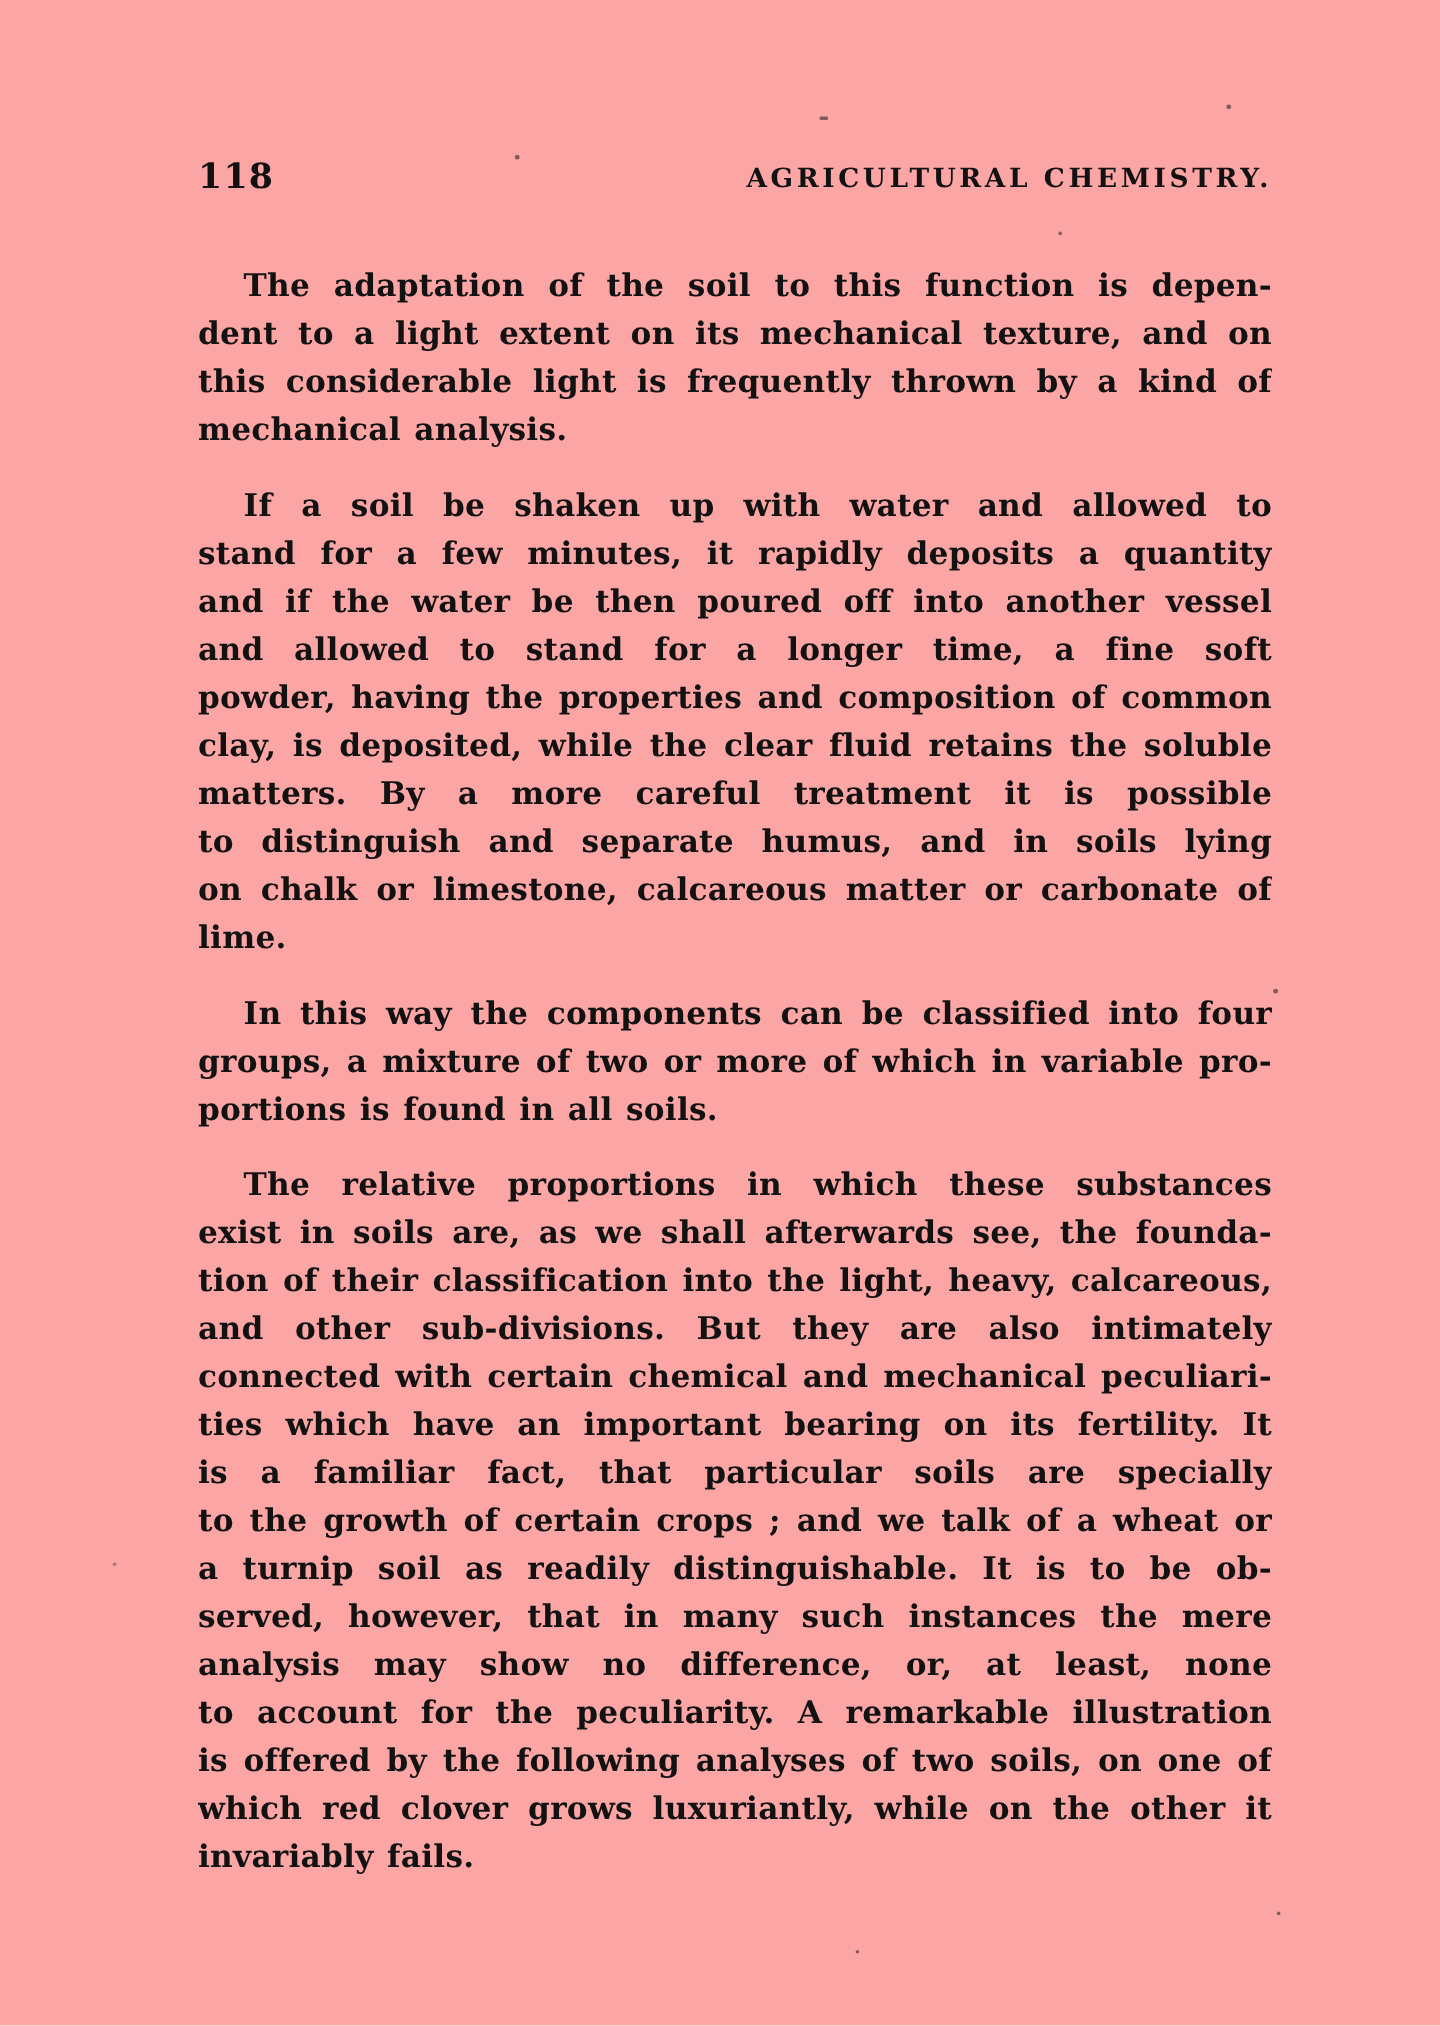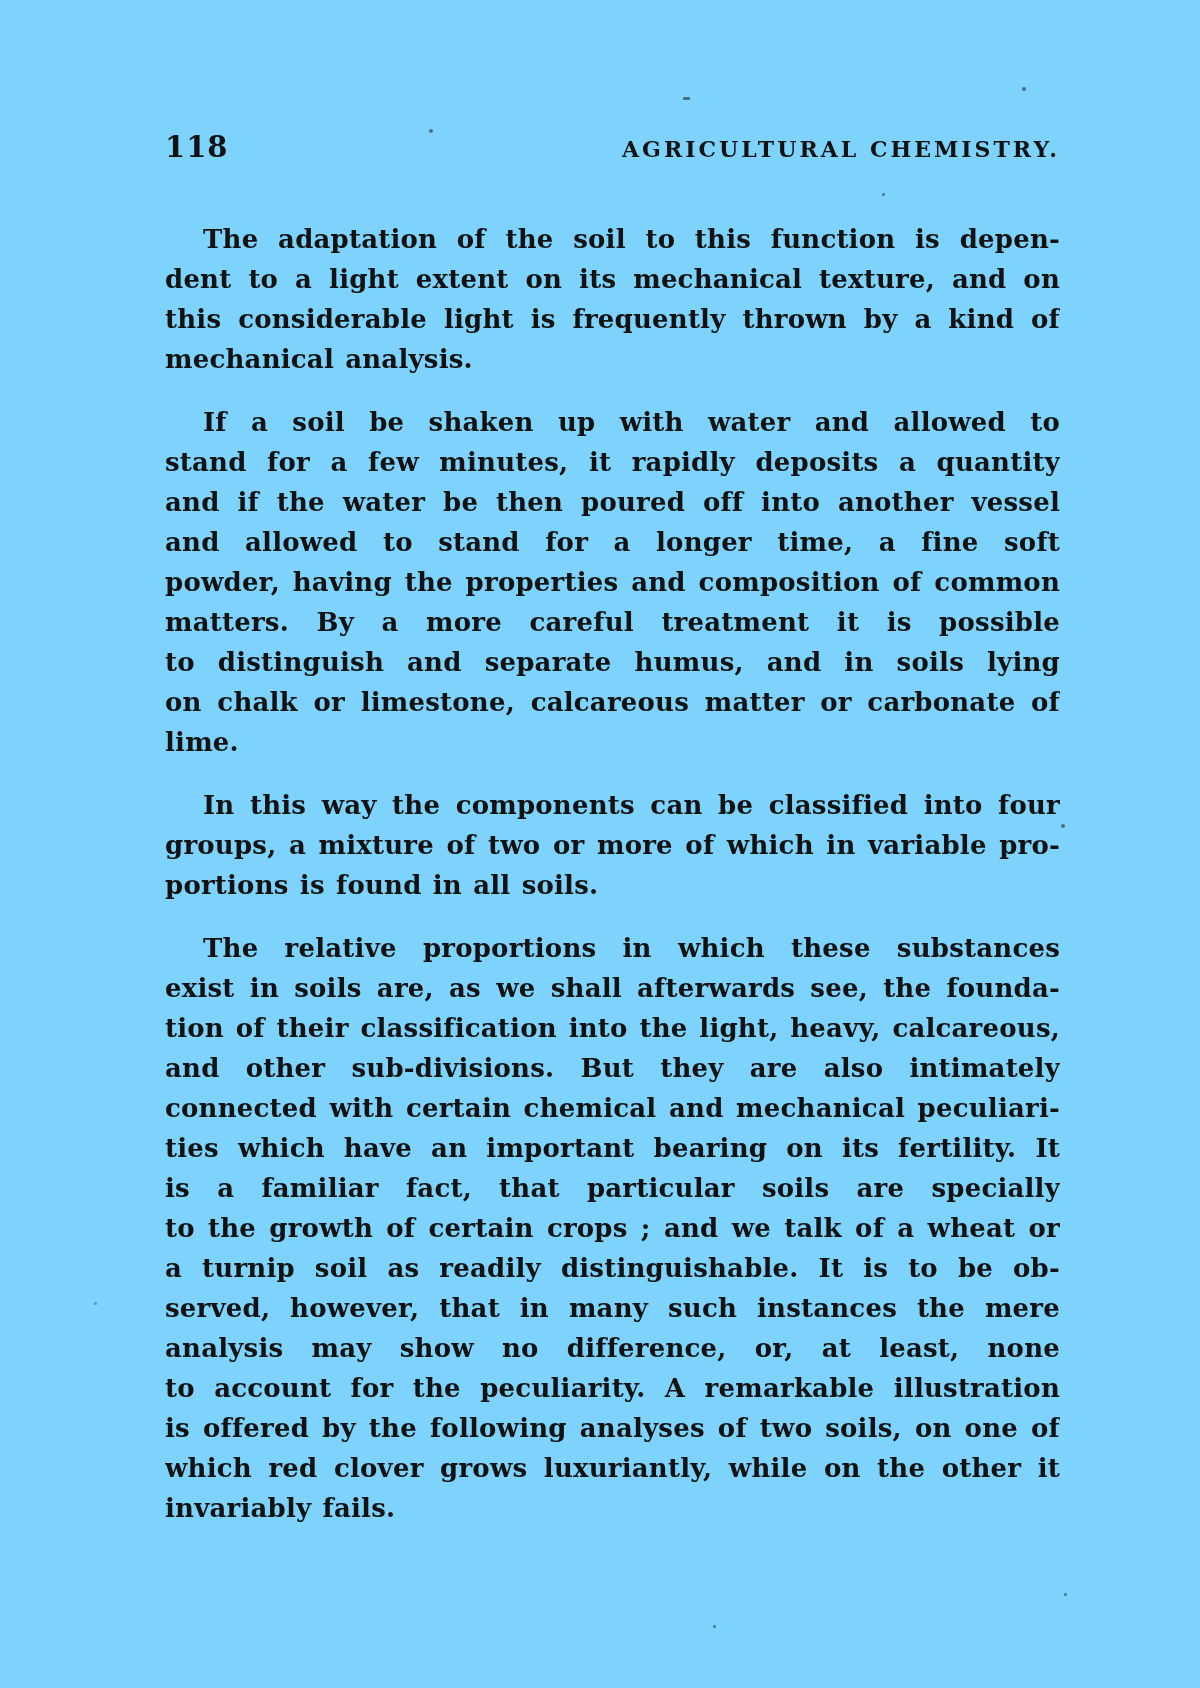--- a/index.html
+++ b/index.html
@@ -1,20 +1,20 @@
 <!DOCTYPE html>
 <html><head>
 <meta charset="utf-8">
 <style>
   html, body { margin: 0; padding: 0; background: #ffffff; }
   .page {
     position: relative;
     width: 1200px;
     height: 1688px;
-    background: #7dd3fc;
+    background: #fca5a5;
     overflow: hidden;
     font-family: "DejaVu Serif", "Liberation Serif", serif;
     color: #121212;
   }
   .header { position: absolute; top: 130px; left: 165px; width: 895px; height: 38px; }
   .pagenum {
     position: absolute; left: 0; top: 0;
     font-size: 29px; font-weight: 700; letter-spacing: 1px;
   }
   .running-title {
@@ -64,20 +64,21 @@
       <div class="line">this considerable light is frequently thrown by a kind of</div>
       <div class="line last">mechanical analysis.</div>
     </div>
 
     <div class="para">
       <div class="line first">If a soil be shaken up with water and allowed to</div>
       <div class="line">stand for a few minutes, it rapidly deposits a quantity</div>
       <div class="line">and if the water be then poured off into another vessel</div>
       <div class="line">and allowed to stand for a longer time, a fine soft</div>
       <div class="line">powder, having the properties and composition of common</div>
+      <div class="line">clay, is deposited, while the clear fluid retains the soluble</div>
       <div class="line">matters.  By a more careful treatment it is possible</div>
       <div class="line">to distinguish and separate humus, and in soils lying</div>
       <div class="line">on chalk or limestone, calcareous matter or carbonate of</div>
       <div class="line last">lime.</div>
     </div>
 
     <div class="para">
       <div class="line first">In this way the components can be classified into four</div>
       <div class="line">groups, a mixture of two or more of which in variable pro-</div>
       <div class="line last">portions is found in all soils.</div>

